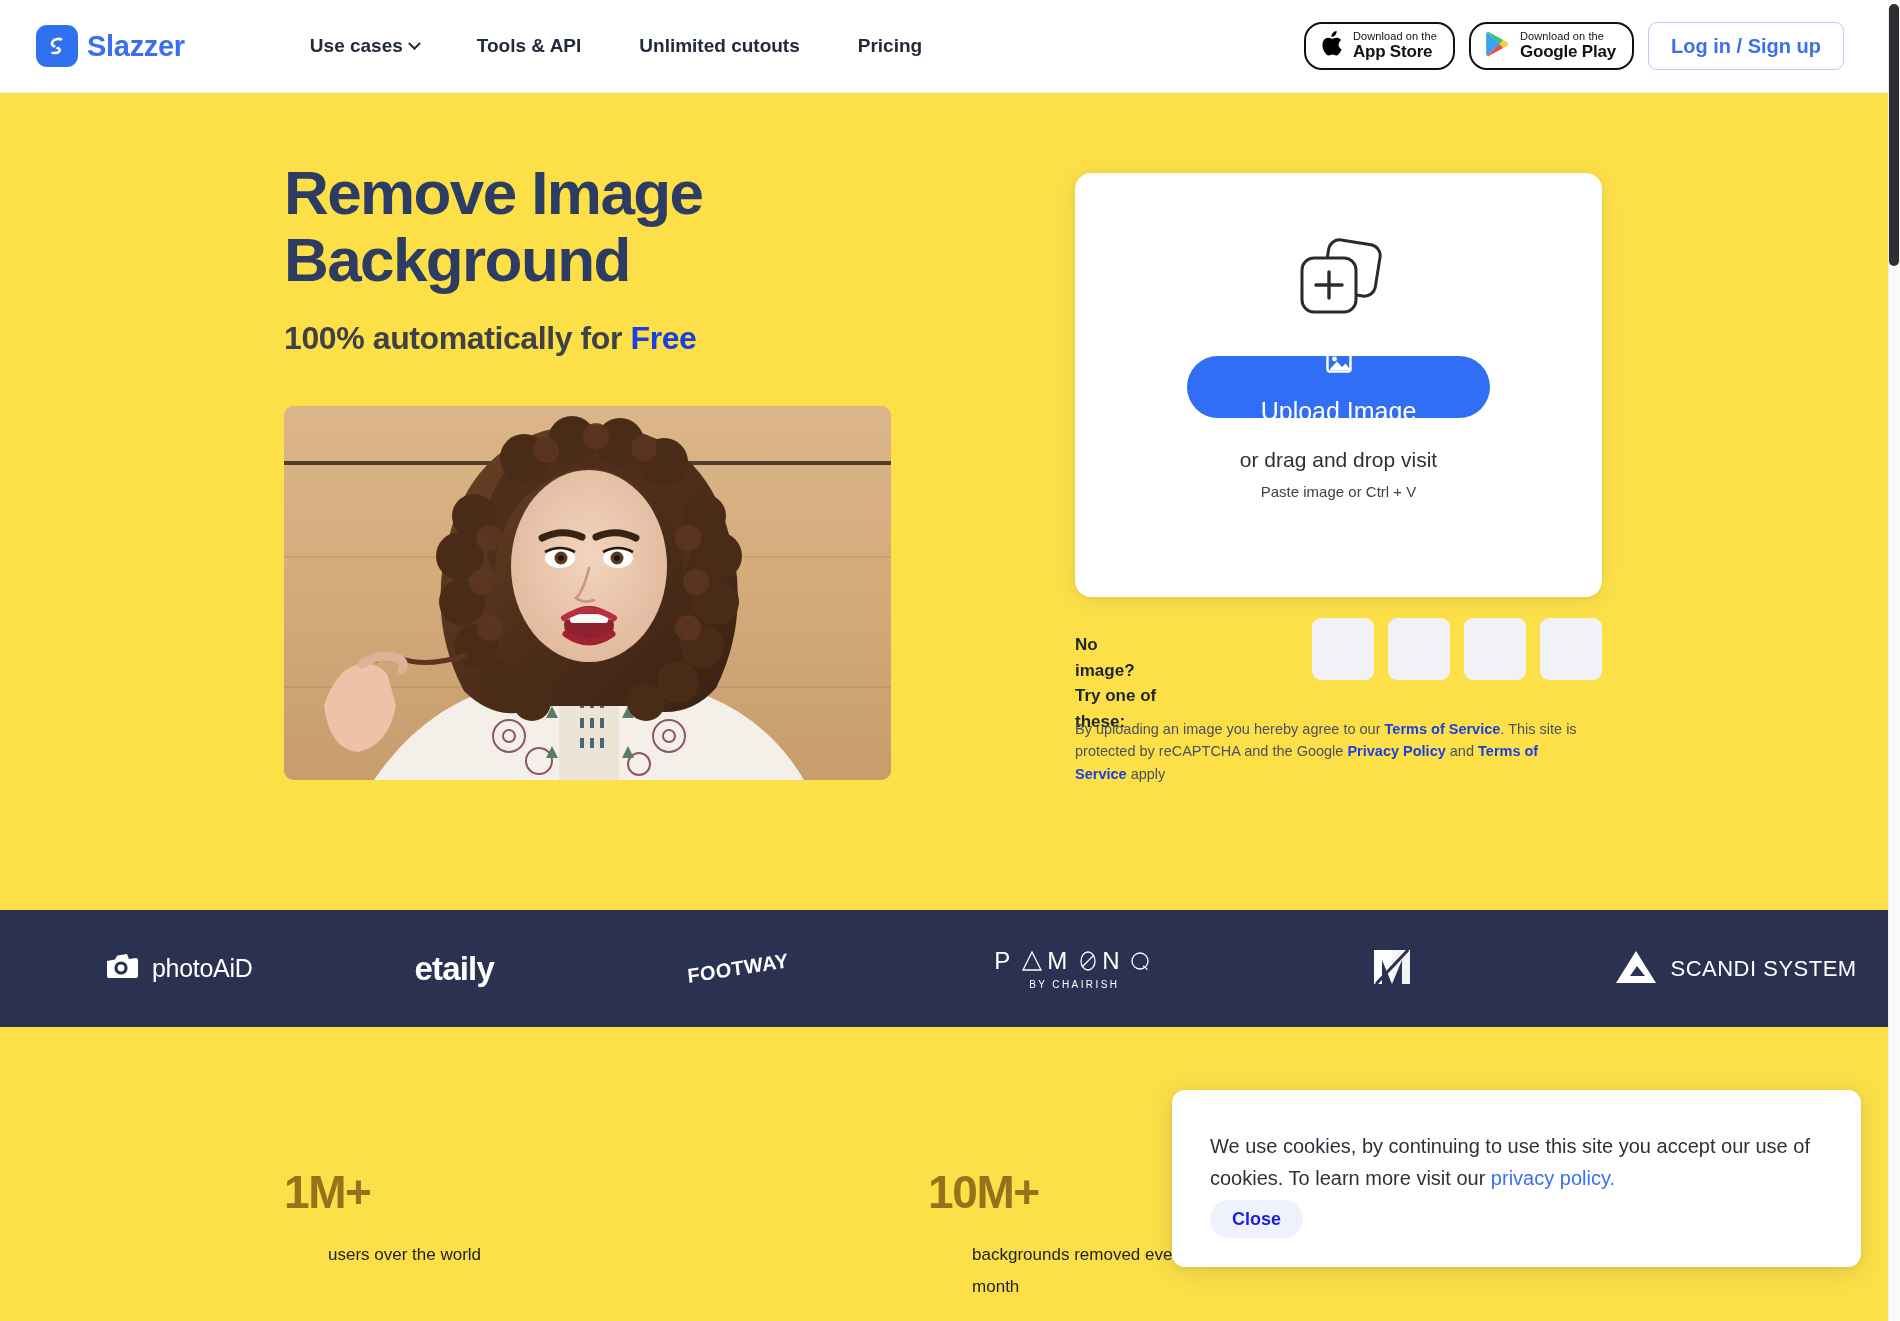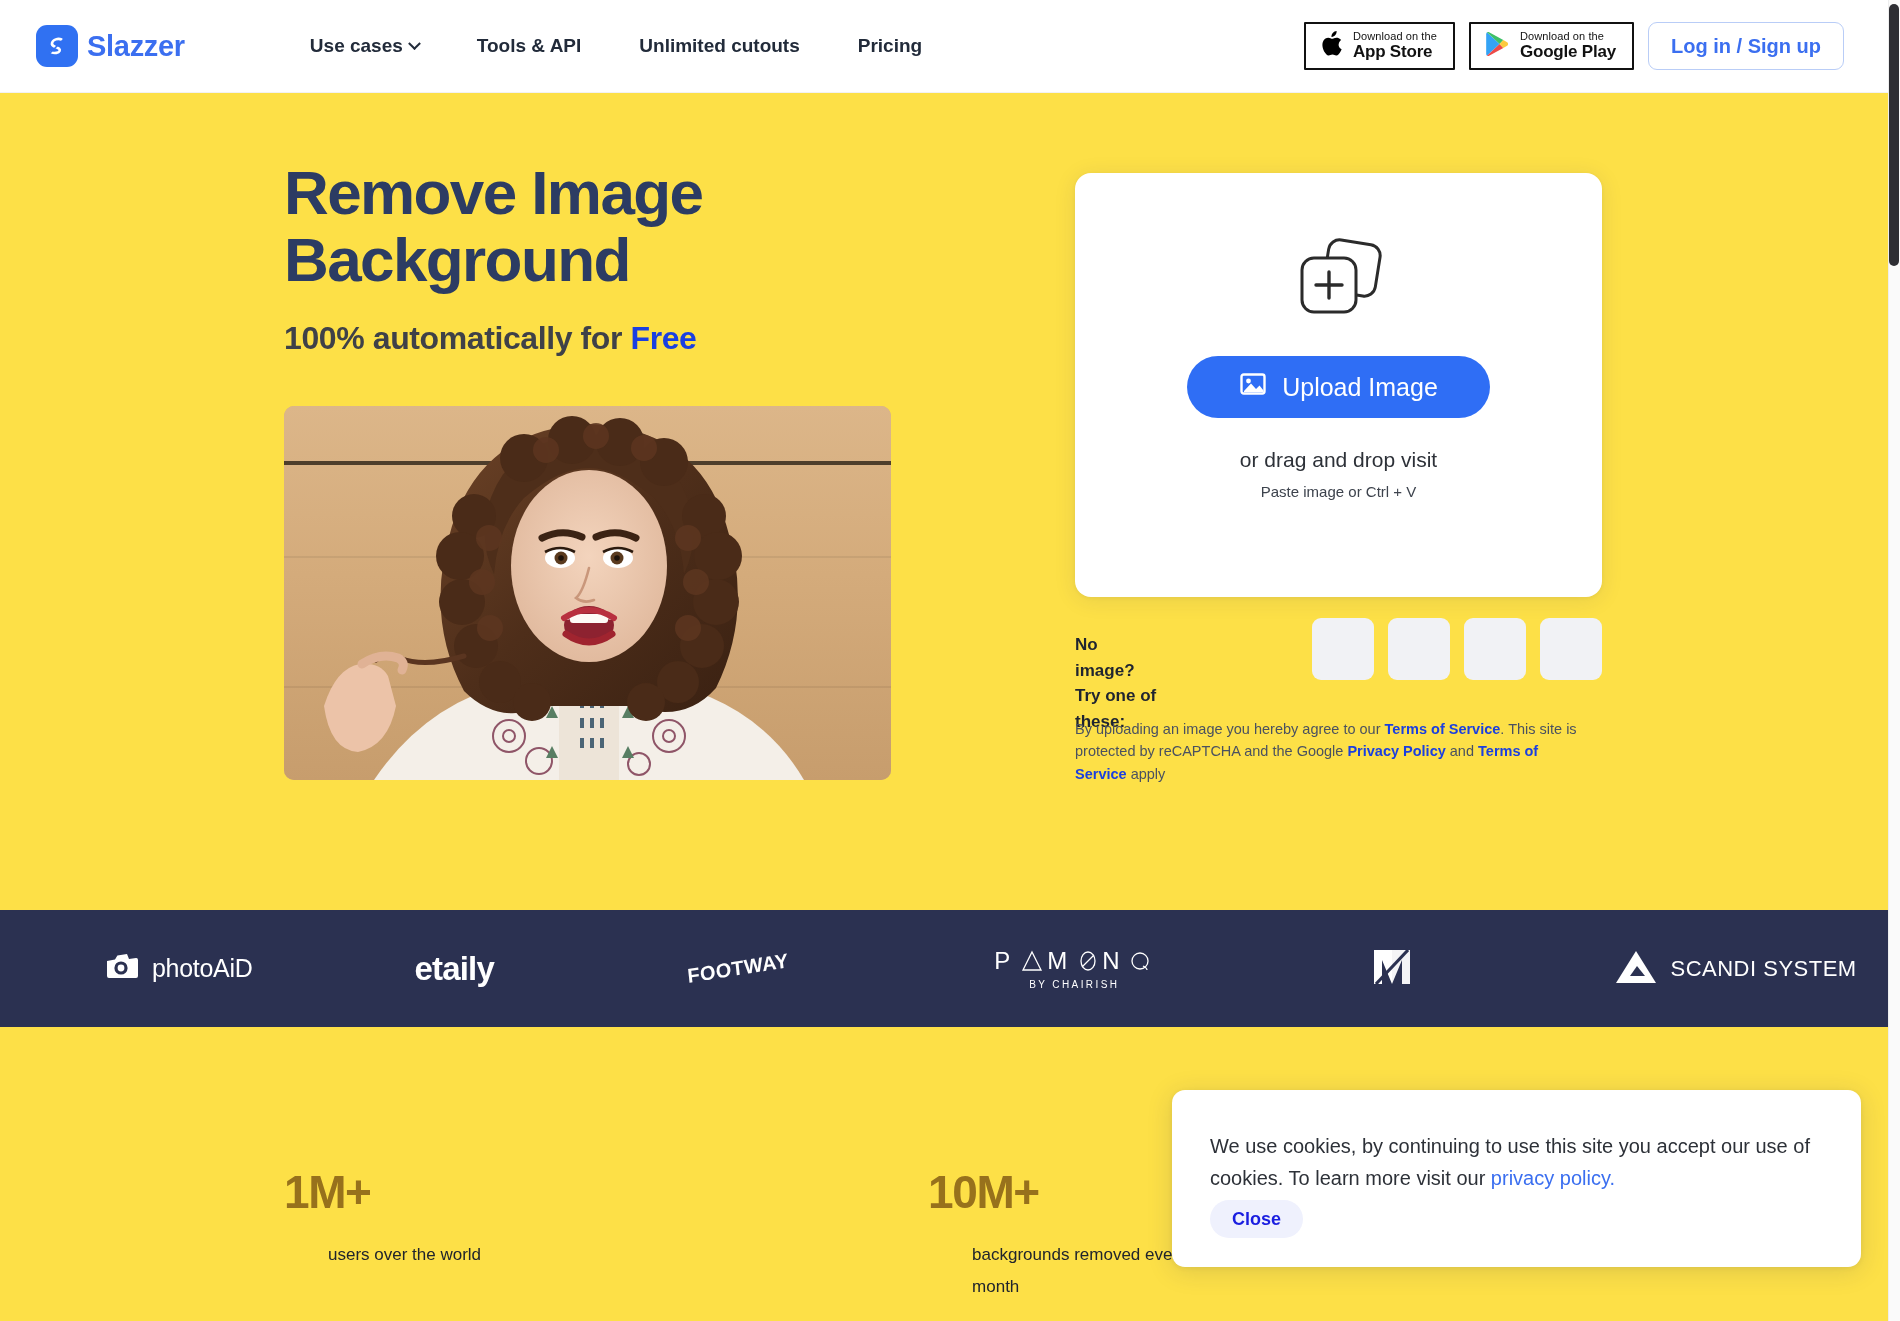--- a/index.html
+++ b/index.html
@@ -31,21 +31,21 @@
     padding:0 29px; display:flex; align-items:center; gap:7px;
     cursor:pointer; white-space:nowrap;
   }
   .chev { display:inline-block; width:9px; height:9px;
     border-right:2px solid #222b3a; border-bottom:2px solid #222b3a;
     transform: rotate(45deg) translate(-2px,-2px); }
 
   .header-right { margin-left:auto; display:flex; align-items:center; gap:14px; margin-right:44px; }
   .store-btn {
     display:flex; align-items:center; gap:10px;
-    border:2px solid #111; border-radius:1px;
+    border:2px solid #111; border-radius:18px;
     height:48px; padding:0 16px 0 13px; background:#fff; cursor:pointer;
   }
   .store-lines { display:flex; flex-direction:column; line-height:1.08; }
   .store-sm { font-size:11px; color:#111; font-weight:400; letter-spacing:0.1px;}
   .store-lg { font-size:17px; color:#111; font-weight:700; letter-spacing:-0.2px; }
   .login-btn {
     border:1.5px solid #b9cdf7; border-radius:9px; height:48px;
     display:flex; align-items:center; padding:0 22px;
     color:#3b6ff0; font-size:20px; font-weight:600; background:#fff; cursor:pointer;
     white-space:nowrap;
@@ -71,21 +71,21 @@
     position:absolute; left:1075px; top:173px; width:527px; height:424px;
     background:#fff; border-radius:16px;
     box-shadow: 0 3px 22px rgba(40,50,90,0.10), 0 1px 4px rgba(40,50,90,0.05);
     display:flex; flex-direction:column; align-items:center;
   }
   .stack-icon { margin-top:63px; width:110px; height:80px; }
   .upload-btn {
     margin-top:40px; height:62px; min-width:303px;
     background:#2f6ef5; border-radius:34px; border:none;
     display:flex; align-items:center; justify-content:center; gap:15px;
-    color:#fff; font-size:25px; font-weight:500; cursor:pointer; padding:0 34px;
+    color:#fff; font-size:25px; font-weight:500; cursor:pointer; padding:0 34px;flex-direction:column;
   }
   .drag-text { margin-top:30px; font-size:21px; color:#2d3138; font-weight:500; }
   .paste-text { margin-top:11px; font-size:15px; color:#3d434d; }
 
   
   .samples { position:absolute; left:1075px; top:618px; width:527px; display:flex; align-items:flex-start; }
   .samples-label { font-size:17px; font-weight:700; color:#1f2430; line-height:1.5; padding-top:14px; }
   .thumbs { margin-left:152px; display:flex; gap:14px; }
   .thumb {
     width:62px; height:62px; border-radius:9px; background:#f1f2f5; cursor:pointer;

